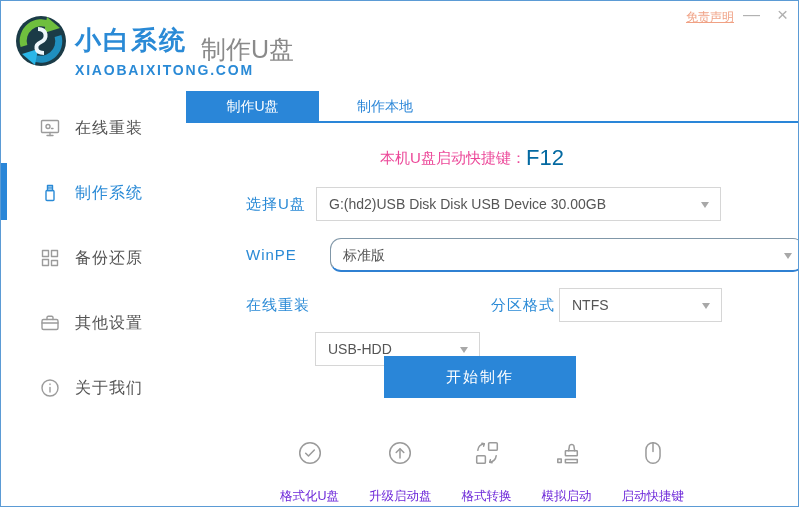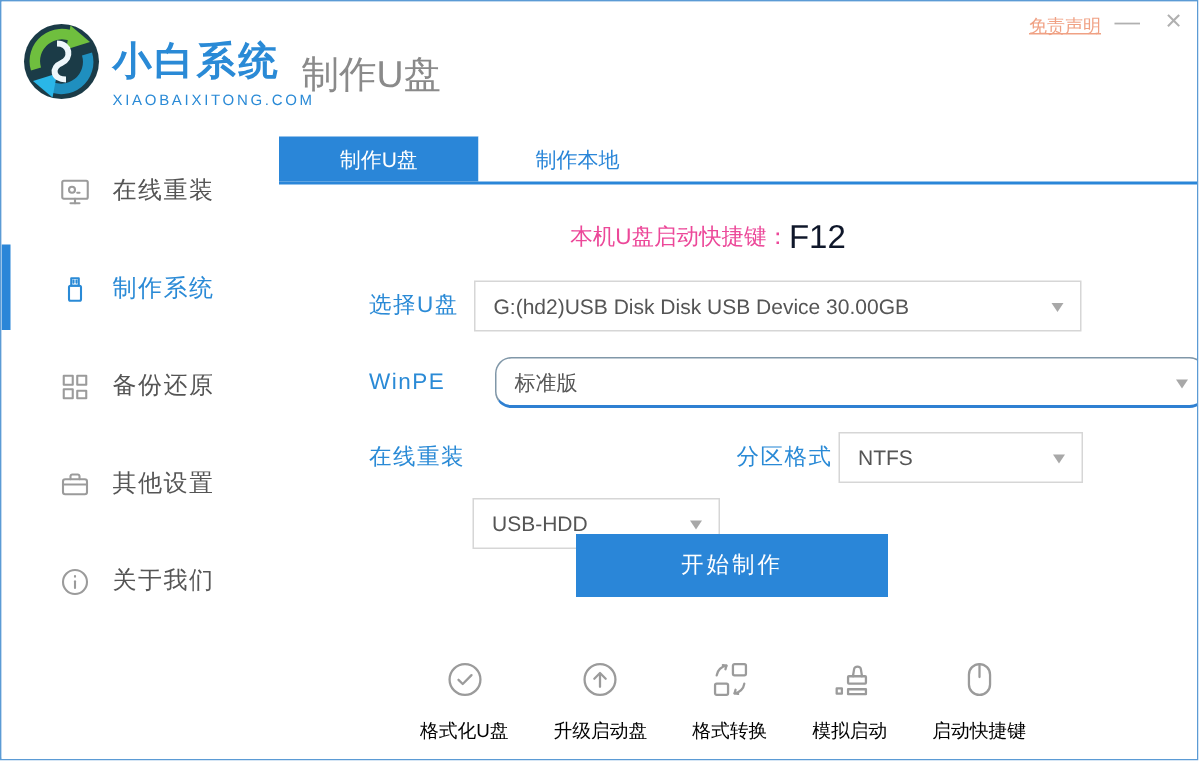--- a/index.html
+++ b/index.html
@@ -4,21 +4,21 @@
 <style>
   * { margin:0; padding:0; box-sizing:border-box; }
   html,body { width:799px; height:507px; font-family:"Liberation Sans","DejaVu Sans",sans-serif; background:#fff; }
   .window { position:relative; width:799px; height:507px; background:#fff; border:1px solid #5b9bd5; overflow:hidden; }
 
   
   .header { position:absolute; top:0; left:0; right:0; height:88px; background:#fff; }
   .logo-icon { position:absolute; left:12px; top:12px; width:56px; height:56px; }
   .brand { position:absolute; left:74px; top:22px; }
   .brand-name { font-size:26px; font-weight:bold; color:#2a8ad6; letter-spacing:2px; }
-  .brand-domain { font-size:10px; color:#2a8ad6; letter-spacing:1.8px; margin-top:4px; font-weight:normal; }
+  .brand-domain { font-size:14px; color:#2a8ad6; letter-spacing:1.8px; margin-top:4px; font-weight:bold; }
   .page-title { position:absolute; left:200px; top:32px; font-size:25px; color:#8a8a8a; }
   .disclaimer { position:absolute; right:64px; top:8px; font-size:12px; color:#f0a184; text-decoration:underline; cursor:pointer; }
   .win-btn { position:absolute; top:4px; font-size:17px; color:#b0b0b0; cursor:pointer; line-height:20px; }
   .min-btn { right:38px; }
   .close-btn { right:10px; font-size:19px; }
 
   
   .sidebar { position:absolute; top:88px; left:0; width:185px; bottom:1px; background:#fff; }
   .nav-item { position:absolute; left:0; width:185px; height:40px; cursor:pointer; }
   .nav-item .nav-icon { position:absolute; left:38px; top:9px; width:22px; height:22px; }
@@ -31,44 +31,44 @@
 
   
   .content { position:absolute; left:185px; top:88px; right:0; bottom:1px; background:#fff; }
   .tab { position:absolute; top:2px; height:30px; line-height:30px; text-align:center; font-size:14px; cursor:pointer; }
   .tab-active { left:0; width:133px; background:#2a86d8; color:#fff; }
   .tab-idle { left:133px; width:132px; color:#2a86d8; background:#fff; }
   .tab-underline { position:absolute; top:32px; left:0; right:0; height:2px; background:#2a86d8; }
 
   .hotkey { position:absolute; top:56px; left:0; right:40px; text-align:center; white-space:nowrap; }
   .hotkey-label { font-size:15px; color:#ec4899; vertical-align:middle; }
-  .hotkey-value { font-size:22px; color:#0f172a; vertical-align:middle;text-align:right; }
+  .hotkey-value { font-size:22px; color:#0369a1; vertical-align:middle;text-align:right; }
 
   .form-label { position:absolute; font-size:15px; color:#2a8ad6; line-height:34px; letter-spacing:1px; }
   .dropdown { position:absolute; height:34px; border:1px solid #d6d6d6; background:#fff; cursor:pointer; }
   .dropdown .dd-value { position:absolute; left:12px; top:0; right:26px; line-height:32px; font-size:14px; color:#555; overflow:hidden; white-space:nowrap; }
   .caret { position:absolute; right:11px; top:14px; width:0; height:0; border-left:4.5px solid transparent; border-right:4.5px solid transparent; border-top:6px solid #a8a8a8; }
   .dd-focused { border:1px solid #8097a8; border-bottom:2px solid #2f80d2; }
 
   .row1-label { left:60px; top:98px; }
   .row1-dd { left:130px; top:98px; width:405px; }
   .row2-label { left:60px; top:149px;text-align:center; }
   .row2-dd { left:144px; top:149px; width:474px;border-radius:11px; }
   .row3-label1 { left:60px; top:199px; }
   .row3-dd1 { left:129px; top:199px; width:165px;margin-top:44px; }
   .row3-label2 { left:305px; top:199px; }
   .row3-dd2 { left:373px; top:199px; width:163px; }
 
-  .start-btn { position:absolute; left:198px; top:267px; width:208px; height:42px; background:#2a86d8; color:#fff; font-size:15px; text-align:center; line-height:42px; cursor:pointer; letter-spacing:2px; }
+  .start-btn { position:absolute; left:198px; top:267px; width:192px; height:42px; background:#2a86d8; color:#fff; font-size:15px; text-align:center; line-height:42px; cursor:pointer; letter-spacing:2px; }
 
   
   .tools { position:absolute; left:0; right:20px; top:351px; display:flex; justify-content:center; gap:30px; }
   .tool { display:flex; flex-direction:column; align-items:center; cursor:pointer; }
   .tool-icon svg { stroke:#9b9b9b; fill:none; stroke-width:1.4; stroke-linecap:round; stroke-linejoin:round; }
-  .tool-label { margin-top:8px; font-size:12.5px; color:#000000; white-space:nowrap; }
+  .tool-label { margin-top:18px; font-size:12.5px; color:#6d28d9; white-space:nowrap; }
 </style>
 </head>
 <body>
 
 <div class="window">
 
   <div class="header">
     <span class="logo-icon">
       <svg width="56" height="56" viewBox="0 0 56 56">
         <circle cx="28" cy="28" r="25" fill="#1b3b47"></circle>

